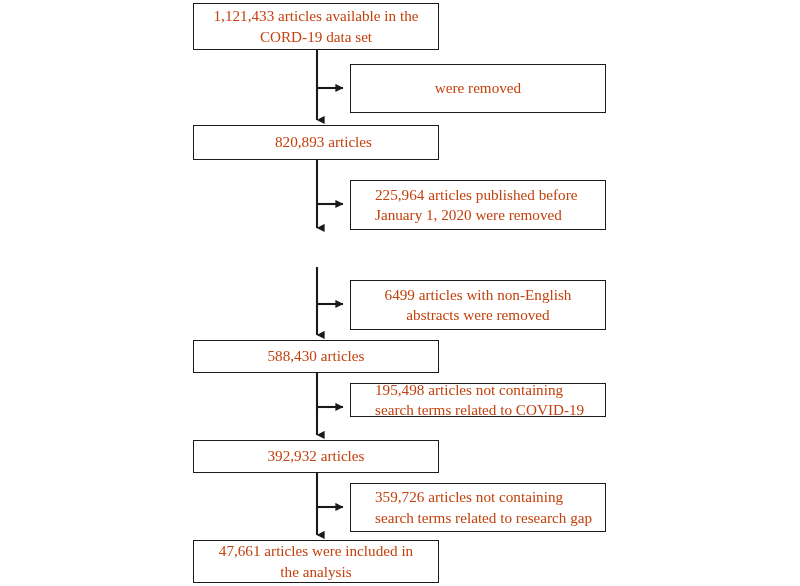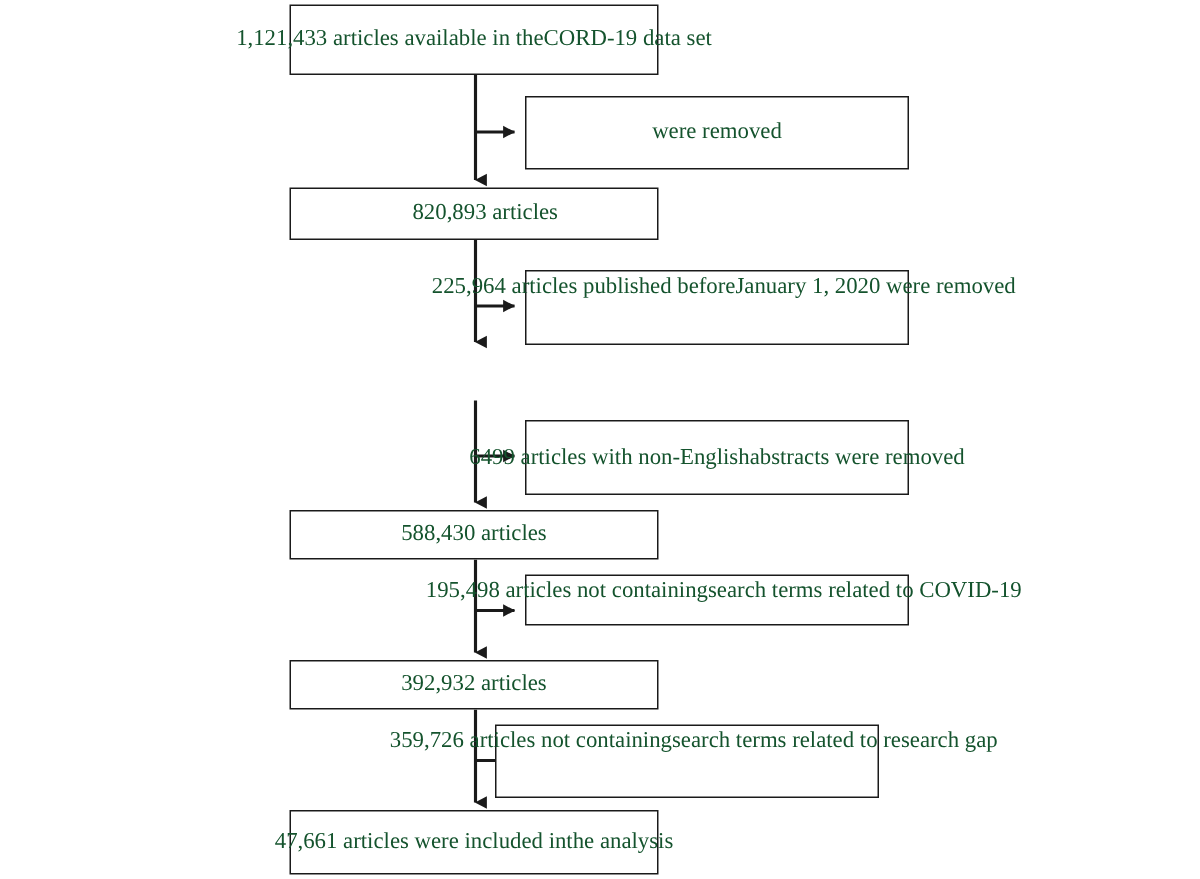--- a/index.html
+++ b/index.html
@@ -21,30 +21,30 @@
     left: 0;
     top: 0;
     width: 800px;
     height: 586px;
   }
   .node {
     position: absolute;
     box-sizing: border-box;
     border: 1.6px solid #1a1a1a;
     background: #ffffff;
-    color: #14532d;
+    color: #c2410c;
     font-size: 15.2px;
     line-height: 1.32;
     display: flex;
-    flex-direction: row;
+    flex-direction: column;
     justify-content: center;
     z-index: 2;
   }
   .node.center { align-items: center; text-align: center; }
-  .node.left   { align-items: flex-start; text-align: left; padding-left: 9px; }
+  .node.left   { align-items: flex-start; text-align: left; padding-left: 24px; }
   .node .line { display: block; white-space: nowrap; }
 </style>
 </head>
 <body>
 
 <div id="flow-root">
 
   <svg id="flow-svg" viewBox="0 0 800 586" xmlns="http://www.w3.org/2000/svg">
     <defs>
       <marker id="ah-down" markerWidth="9" markerHeight="9" refX="4.5" refY="8" orient="auto" markerUnits="userSpaceOnUse">
@@ -109,18 +109,18 @@
   <div class="node center" style="left:350px; top:280px; width:256px; height:50px;">
     <span class="line">6499 articles with non-English</span>
     <span class="line">abstracts were removed</span>
   </div>
 
   <div class="node left" style="left:350px; top:383px; width:256px; height:34px;">
     <span class="line">195,498 articles not containing</span>
     <span class="line">search terms related to COVID-19</span>
   </div>
 
-  <div class="node left" style="left:330px; top:483px; width:256px; height:49px;">
+  <div class="node left" style="left:350px; top:483px; width:256px; height:49px;">
     <span class="line">359,726 articles not containing</span>
     <span class="line">search terms related to research gap</span>
   </div>
 
 </div>
 
 </body></html>

